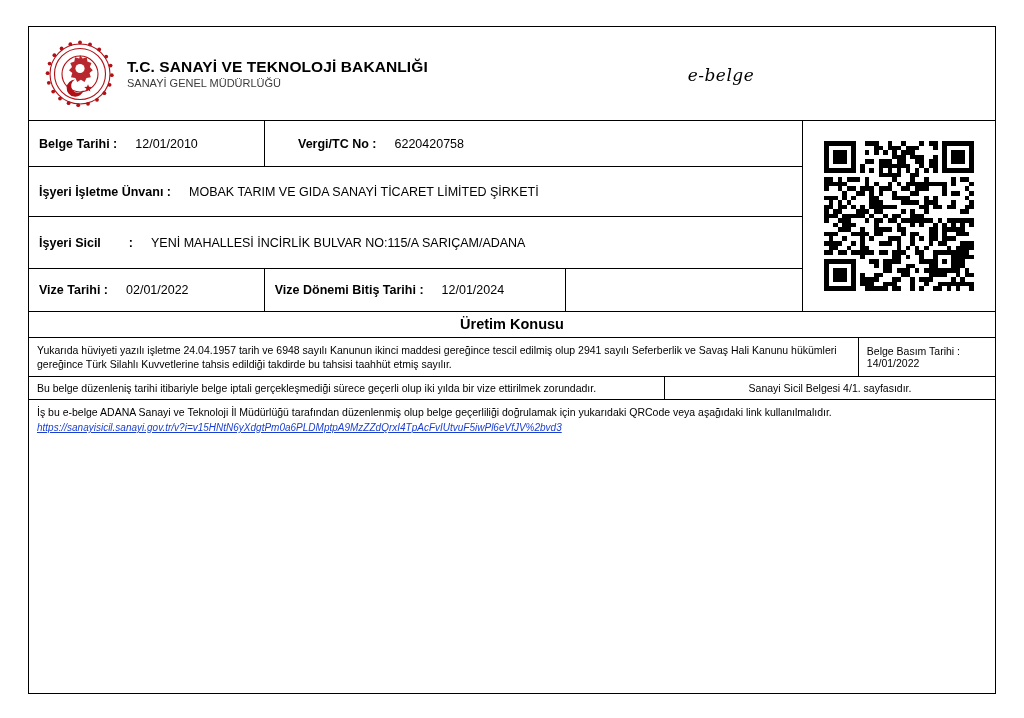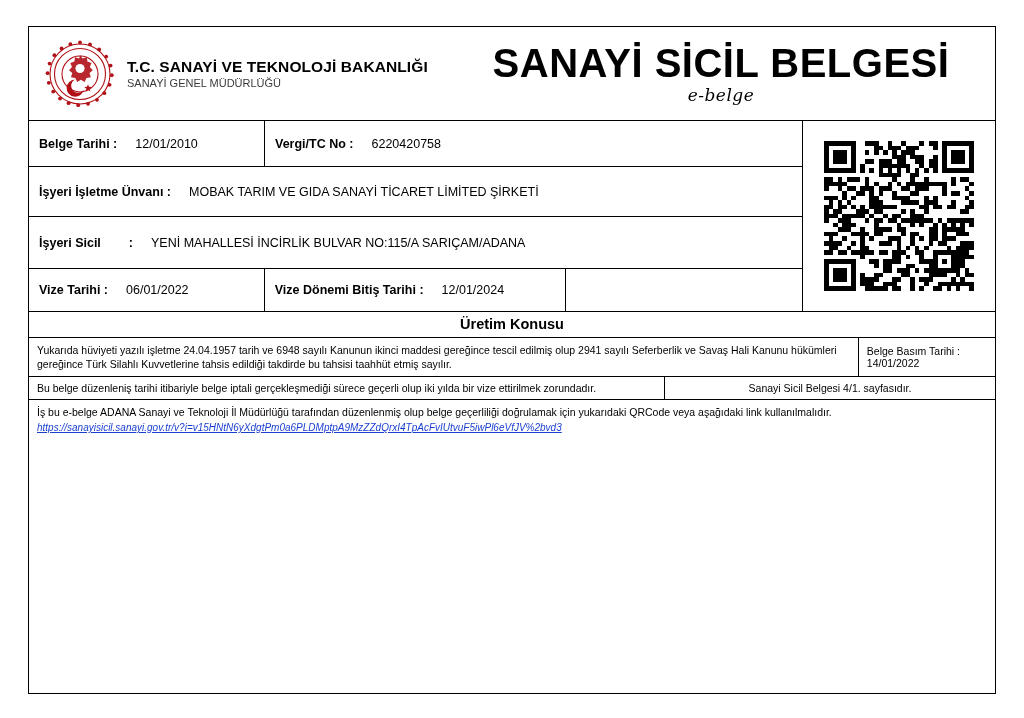--- a/index.html
+++ b/index.html
@@ -122,21 +122,21 @@
   }
   .cell.bordered { border-right: 1px solid #000; }
   .lbl {
     font-weight: bold;
     white-space: nowrap;
   }
   .val {
     margin-left: 18px;
     white-space: nowrap;
   }
-  .r1 { height: 46px; }
+  .r1 { height: 46px; gap: 23px; }
   .r2 { height: 50px; }
   .r3 { height: 52px; }
   .r4 { height: 42px; }
   .r1 .cell, .r2 .cell, .r3 .cell, .r4 .cell { height: 100%; }
   .w1 { width: 236px; }
   .w2 { width: 202px; }
   .w3 { width: 336px; }
   .vz1 { width: 236px; }
   .vz2 { width: 302px; }
   .vz3 { width: 236px; }
@@ -264,21 +264,20 @@
               <path d="M47 49.2 l1 2.6 2.8 .1 -2.2 1.8 .8 2.7 -2.4-1.5 -2.4 1.5 .8-2.7 -2.2-1.8 2.8-.1z"></path>
             </g>
           </svg>
         </div>
         <div class="ministry-text">
           <div class="ministry-line1">T.C. SANAYİ VE TEKNOLOJİ BAKANLIĞI</div>
           <div class="ministry-line2">SANAYİ GENEL MÜDÜRLÜĞÜ</div>
         </div>
       </div>
       <div class="title-wrap">
-        <div class="title-main">SANAYİ SİCİL BELGESİ</div>
         <div class="title-sub">e-belge</div>
       </div>
     </div>
 
     <div class="body-top">
       <div class="info-col">
 
         <div class="row r1">
           <div class="cell bordered w1">
             <span class="lbl">Belge Tarihi :</span>
@@ -301,21 +300,21 @@
           <div class="cell">
             <span class="lbl">İşyeri Sicil</span>
             <span class="lbl" style="margin-left:28px">:</span>
             <span class="val">YENİ MAHALLESİ İNCİRLİK BULVAR NO:115/A SARIÇAM/ADANA</span>
           </div>
         </div>
 
         <div class="row r4">
           <div class="cell bordered vz1">
             <span class="lbl">Vize Tarihi :</span>
-            <span class="val">06/01/2022</span>
+            <span class="val">02/01/2022</span>
           </div>
           <div class="cell bordered vz2">
             <span class="lbl">Vize Dönemi Bitiş Tarihi :</span>
             <span class="val">12/01/2024</span>
           </div>
           <div class="cell vz3"></div>
         </div>
 
       </div>
 

